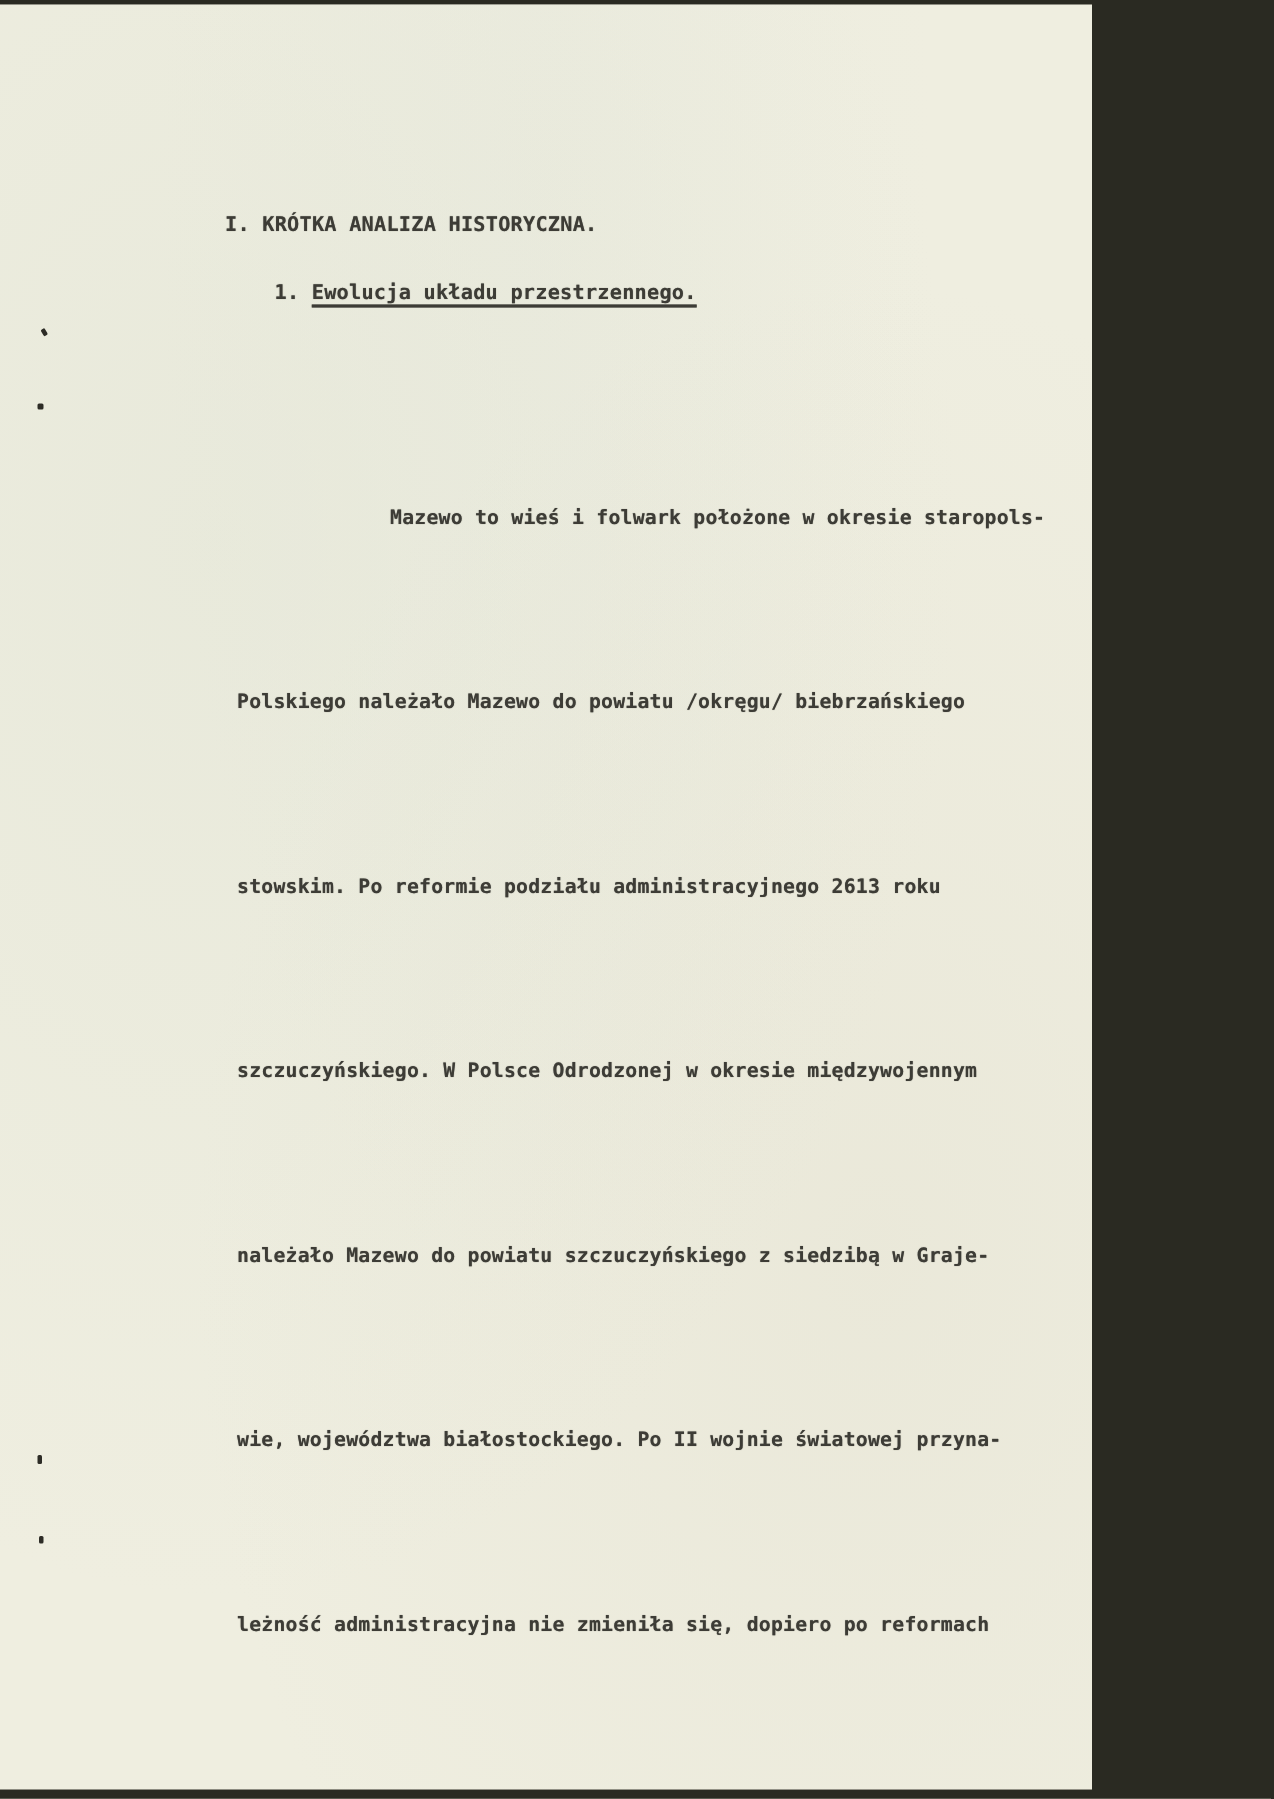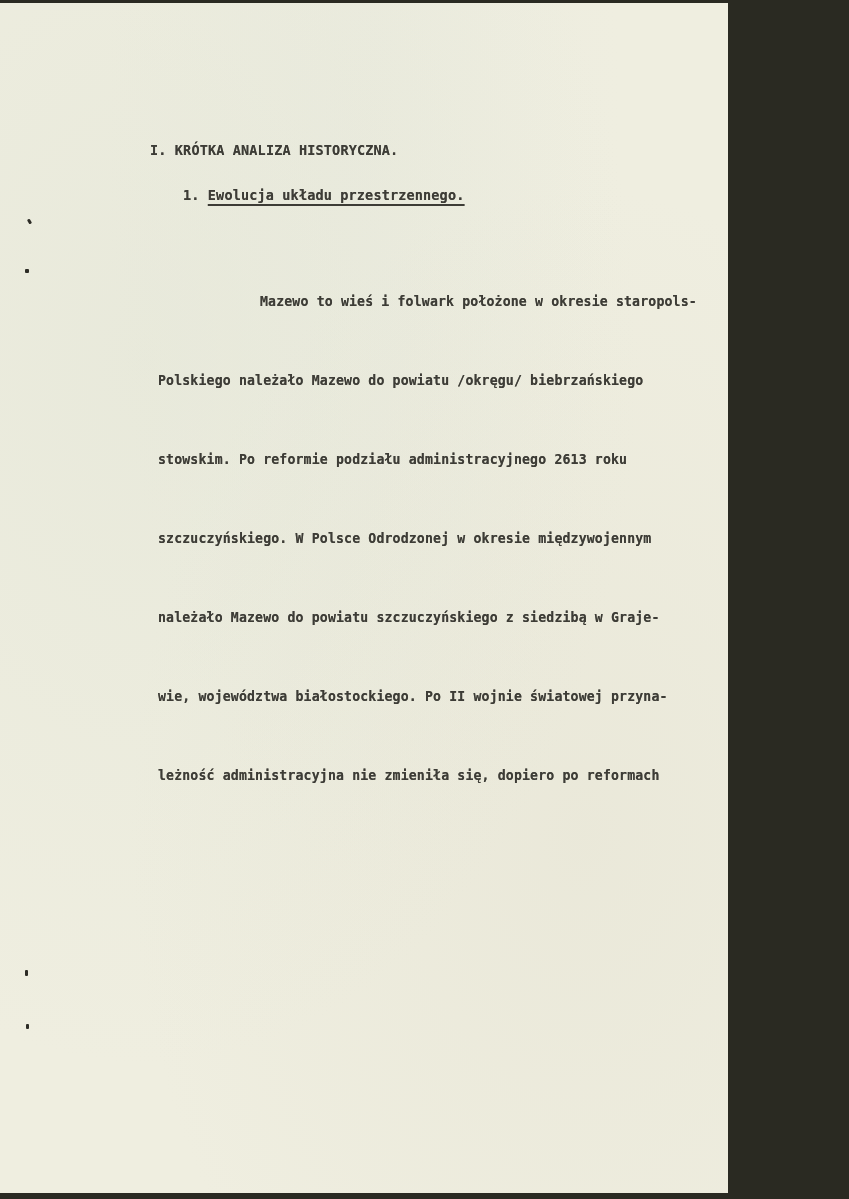--- a/index.html
+++ b/index.html
@@ -52,20 +52,21 @@
       text-underline-offset: 4px;
     }
     .body-text {
       left: 158px;
       top: 233px;
       line-height: 26.35px;
     }
     .line {
       display: block;
       height: 26.35px;
+      margin-top: 44px;
     }
     .line.indent {
       padding-left: 102px;
     }
     .margin-mark {
       position: absolute;
       width: 4px;
       height: 4px;
       background: #2d2c26;
       border-radius: 1px;

